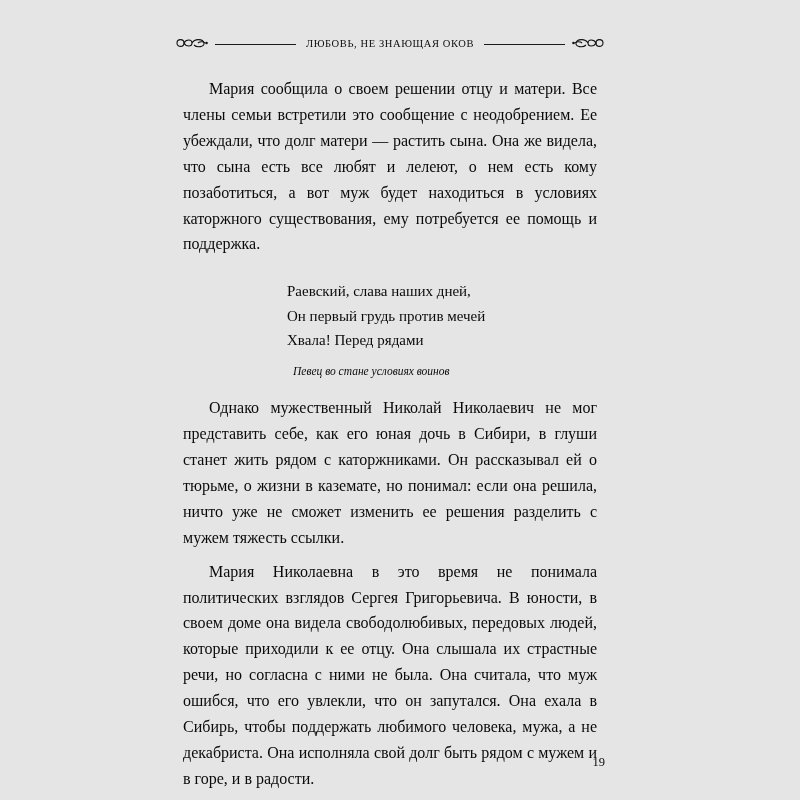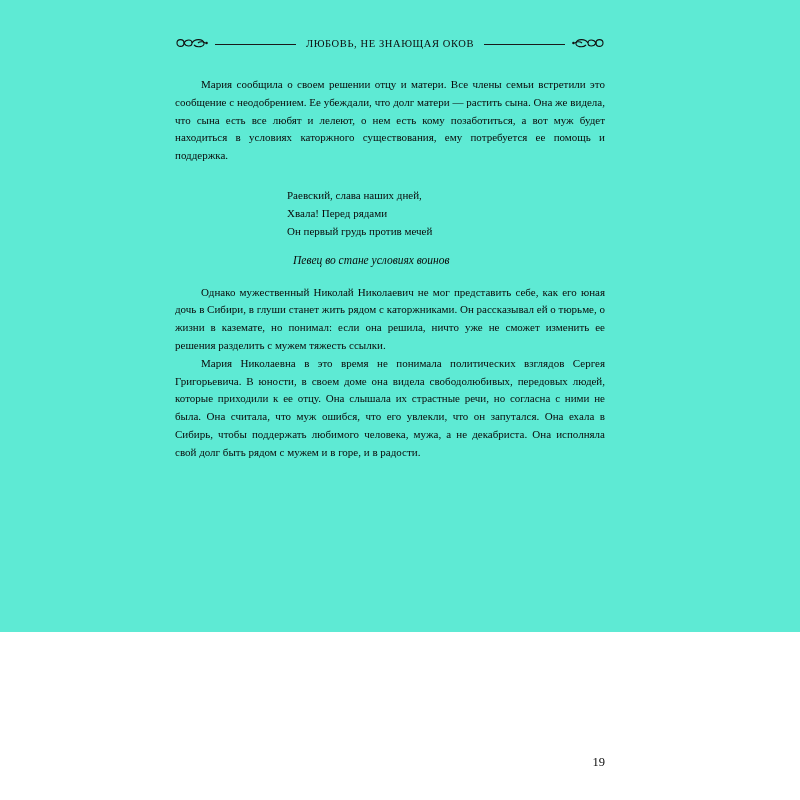--- a/index.html
+++ b/index.html
@@ -11,23 +11,23 @@
     height: 800px;
     background: #ffffff;
     font-family: "Liberation Serif", serif;
     color: #000000;
     overflow: hidden;
   }
 
   .page {
     position: relative;
     width: 800px;
-    height: 632px;
+    height: 800px;
     box-sizing: border-box;
-    background: #5eead4;
+    background: #e5e5e5;
   }
 
   .page-inner {
     position: absolute;
     left: 175px;
     top: 28px;
     width: 430px;
     height: 760px;
   }
 
@@ -59,35 +59,35 @@
   }
   .ornament {
     width: 34px;
     height: 14px;
     flex: 0 0 auto;
     display: block;
   }
 
   
   .body-text p {
-    margin: 0;
+    margin: 8px;
     text-align: justify;
     text-indent: 26px;
-    font-size: 11px;
+    font-size: 16px;
     line-height: 1.62;
     hyphens: none;
     color: #0a0a0a;
   }
 
   .verse {
     margin: 22px 0 18px 0;
     padding-left: 112px;
   }
   .verse .line {
-    font-size: 11px;
+    font-size: 15px;
     line-height: 1.62;
     text-align: left;
     white-space: nowrap;
     color: #0a0a0a;
   }
   .verse .attribution {
     font-size: 11.5px;
     font-style: italic;
     margin-top: 13px;
     margin-left: 6px;
@@ -137,22 +137,22 @@
           <circle cx="5" cy="14" r="2.6" fill="#111111"></circle>
         </svg>
       </span>
     </div>
 
     <div class="body-text">
       <p>Мария сообщила о своем решении отцу и матери. Все члены семьи встретили это сообщение с неодобрением. Ее убеждали, что долг матери — растить сына. Она же видела, что сына есть все любят и лелеют, о нем есть кому позаботиться, а вот муж будет находиться в условиях каторжного существования, ему потребуется ее помощь и поддержка.</p>
 
       <div class="verse">
         <div class="line">Раевский, слава наших дней,</div>
+        <div class="line">Он первый грудь против мечей</div>
         <div class="line">Хвала! Перед рядами</div>
-        <div class="line">Он первый грудь против мечей</div>
         <div class="attribution">Певец во стане условиях воинов</div>
       </div>
 
       <p>Однако мужественный Николай Николаевич не мог представить себе, как его юная дочь в Сибири, в глуши станет жить рядом с каторжниками. Он рассказывал ей о тюрьме, о жизни в каземате, но понимал: если она решила, ничто уже не сможет изменить ее решения разделить с мужем тяжесть ссылки.</p>
       <p>Мария Николаевна в это время не понимала политических взглядов Сергея Григорьевича. В юности, в своем доме она видела свободолюбивых, передовых людей, которые приходили к ее отцу. Она слышала их страстные речи, но согласна с ними не была. Она считала, что муж ошибся, что его увлекли, что он запутался. Она ехала в Сибирь, чтобы поддержать любимого человека, мужа, а не декабриста. Она исполняла свой долг быть рядом с мужем и в горе, и в радости.</p>
     </div>
 
     <div class="folio">19</div>
   </div>
 </div>

